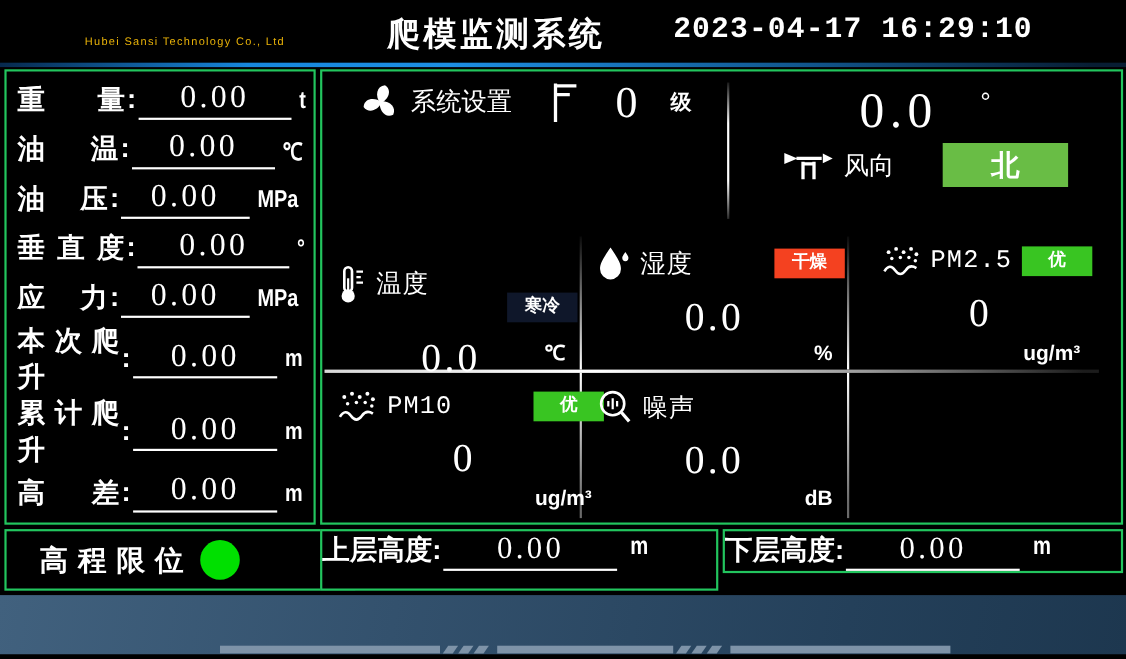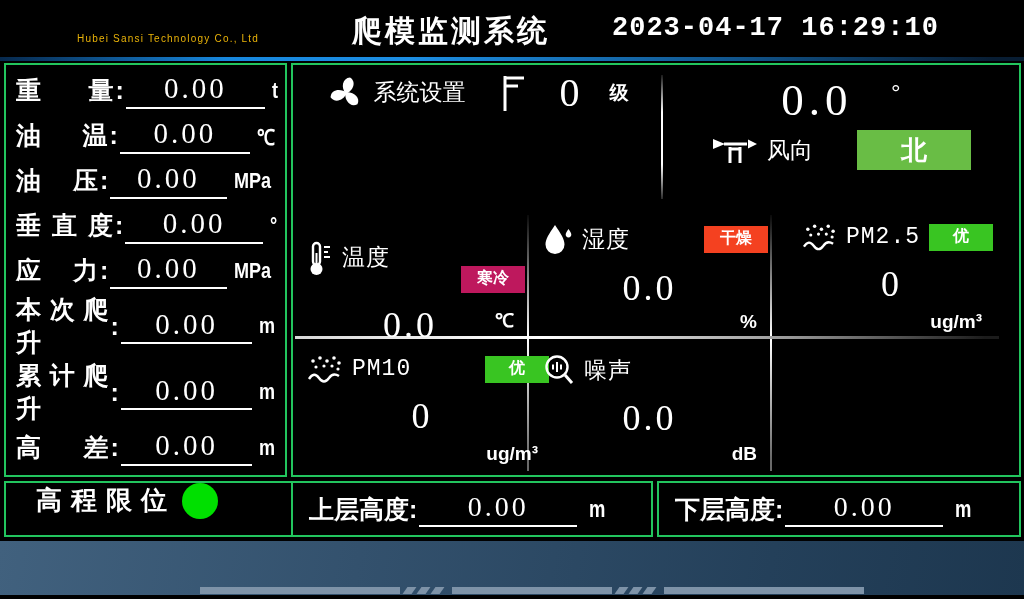--- a/index.html
+++ b/index.html
@@ -60,26 +60,26 @@
 
   .env-cell { position:absolute; height:127px; }
   .env-head { display:flex; align-items:center; gap:9px; padding:12px 2px 0 14px;font-family:Liberation Mono, monospace; }
   .env-label { font-size:23px; letter-spacing:1px; }
   .env-badge { margin-left:auto; min-width:64px; height:27px; line-height:27px;
     padding:0 6px; text-align:center; font-size:16px; font-weight:bold; color:#fff; }
   .env-val { text-align:center; font-size:36px; letter-spacing:3px; margin-top:11px; }
   .env-unit { position:absolute; right:13px; bottom:4px; font-size:19px; font-weight:bold; }
 
   
-  #elev-panel { left:4px; top:481px; width:319px; height:56px; display:flex; padding-left:30px; }
+  #elev-panel { left:4px; top:481px; width:319px; height:56px; display:flex; align-items:center; padding-left:30px; }
   .elev-label { font-size:26px; font-weight:bold; letter-spacing:9px; }
   .indicator-dot { width:36px; height:36px; border-radius:50%; margin-left:6px; }
-  .height-box { display:flex; align-items:center; padding-left:16px; }
+  .height-box { display:flex; align-items:flex-start; }
   #upper-box { left:291px; top:481px; width:362px; height:56px; }
-  #lower-box { left:657px; top:481px; width:364px; height:56px; }
+  #lower-box { left:657px; top:481px; width:364px; height:40px; }
   .h-label { font-size:25px; font-weight:bold; }
   .h-val { display:inline-block; width:158px; text-align:center; font-size:28px; letter-spacing:3px;
     border-bottom:2px solid #fff; padding-bottom:2px; margin-left:2px; }
   .h-unit { margin-left:10px; font-size:23px; font-weight:bold; transform:scaleX(.8); display:inline-block; }
 
   
   #taskbar { position:absolute; left:0; top:541px; width:1024px; height:58px;
     background:linear-gradient(100deg,#41617e 0%,#33516d 35%,#24405a 75%,#1d374f 100%);
     border-bottom:4px solid #000; }
   .deco-stripe { position:absolute; left:200px; top:46px; height:7px; display:flex; align-items:center; }
@@ -202,21 +202,21 @@
 
   <div class="env-cell" style="left:0;top:145px;width:234px">
     <div class="env-head">
       <svg width="26" height="36" viewBox="0 0 26 36">
         <rect x="6" y="3" width="7" height="22" rx="3.5" fill="none" stroke="#fff" stroke-width="2.4"></rect>
         <circle cx="9.5" cy="29" r="6" fill="#fff"></circle>
         <rect x="8.5" y="13" width="2" height="14" fill="#fff"></rect>
         <path d="M17 7 h6 M17 12 h4 M17 17 h6" stroke="#fff" stroke-width="2" fill="none"></path>
       </svg>
       <span class="env-label">温度</span>
-      <span class="env-badge" style="background-color: #be185d; margin-top: 44px;">寒冷</span>
+      <span class="env-badge" style="background-color: #0f172a; margin-top: 44px;">寒冷</span>
     </div>
     <div class="env-val serif">0.0</div>
     <div class="env-unit">℃</div>
   </div>
 
   <div class="env-cell" style="left:236px;top:145px;width:241px">
     <div class="env-head">
       <svg width="30" height="34" viewBox="0 0 30 34">
         <path d="M12 3 C6 12 2.5 17 2.5 22.5 a9.5 9.5 0 0 0 19 0 C21.5 17 18 12 12 3 Z" fill="#fff"></path>
         <path d="M25.5 7 c-1.8 2.8 -2.8 4 -2.8 5.6 a2.8 2.8 0 0 0 5.6 0 c0 -1.6 -1 -2.8 -2.8 -5.6 Z" fill="#fff"></path>

